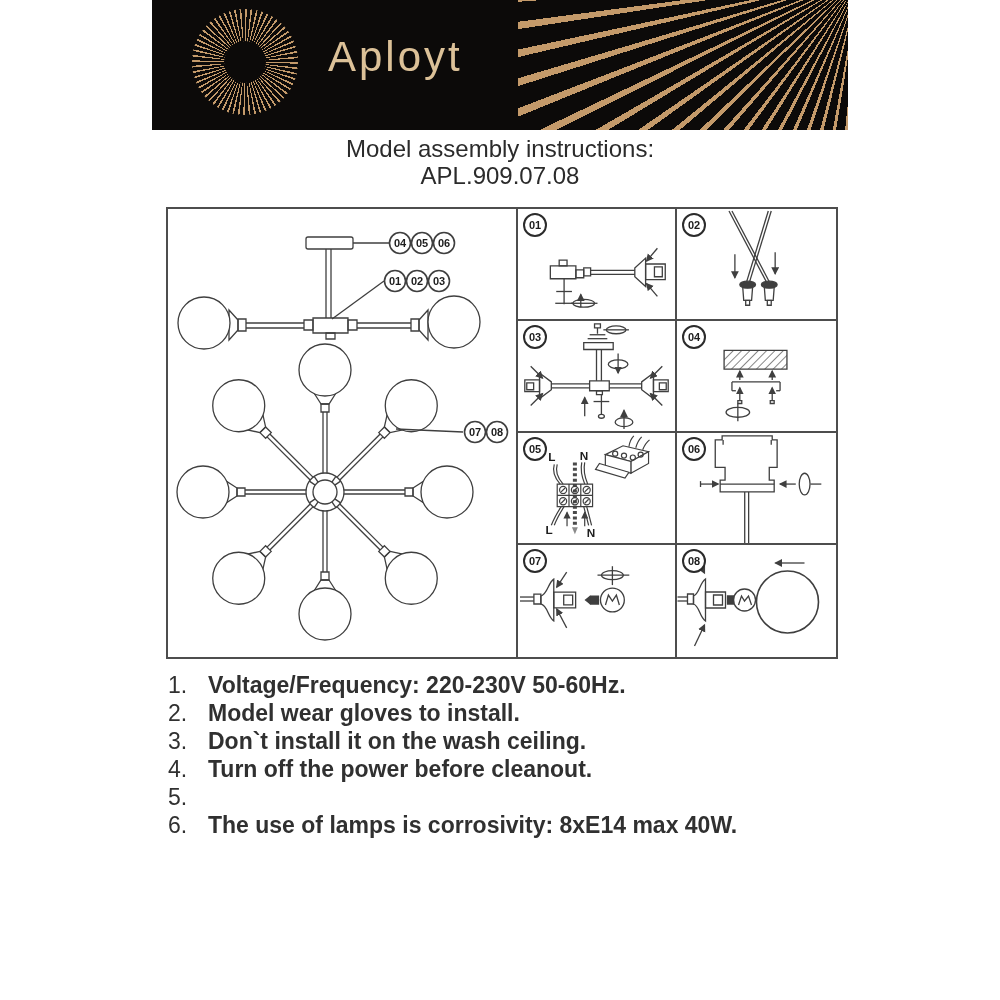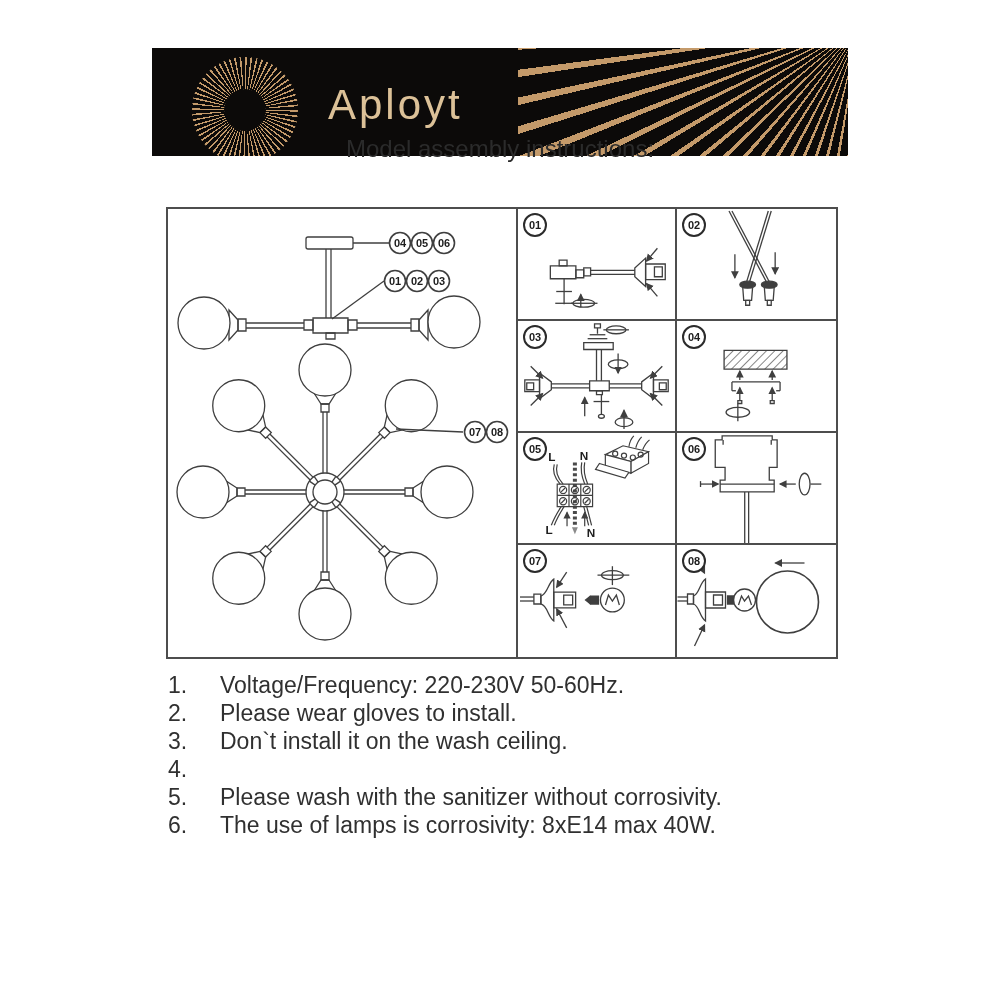--- a/index.html
+++ b/index.html
@@ -2,22 +2,22 @@
 <html><head>
 <meta charset="utf-8">
 <style>
   html,body{margin:0;padding:0;}
   body{
     width:1000px;height:1000px;background:#ffffff;position:relative;
     font-family:"Liberation Sans", sans-serif;color:#2d2d2d;overflow:hidden;
   }
   
   .banner{
-    position:absolute;left:152px;top:0;width:696px;height:108px;
-    background:#0c0a09;overflow:hidden;margin-top:48px;
+    position:absolute;left:152px;top:0;width:696px;height:130px;
+    background:#0c0a09;overflow:hidden;
   }
   .burst{
     position:absolute;left:40px;top:9px;width:106px;height:106px;border-radius:50%;
     background:repeating-conic-gradient(#c49a6a 0deg 1.9deg,#0c0a09 1.9deg 6deg);
   }
   .burst::after{
     content:"";position:absolute;left:50%;top:50%;width:42px;height:42px;
     transform:translate(-50%,-50%);border-radius:50%;background:#0c0a09;
   }
   .brand{
@@ -51,37 +51,38 @@
   .badge{
     position:absolute;left:5px;top:4px;width:20px;height:20px;border-radius:50%;
     border:2px solid #2b2b2b;background:#fff;z-index:2;
     display:flex;align-items:center;justify-content:center;
     font-size:11px;font-weight:bold;color:#1d1d1d;letter-spacing:0;
   }
   
   .notes{position:absolute;left:168px;top:671px;width:680px;}
   .note-row{display:flex;font-size:23px;line-height:28px;color:#303030;}
   .note-num{width:32px;text-align:left;flex:0 0 32px;}
-  .note-text{margin-left:20px;}
+  .note-text{margin-left:8px;font-weight:bold;}
   
   svg line,svg path,svg rect,svg circle,svg ellipse,svg polyline{vector-effect:non-scaling-stroke;}
   .callout-label{font-size:11px;font-weight:bold;fill:#1d1d1d;}
   .wire-label{font-size:12px;font-weight:bold;fill:#1d1d1d;}
 </style>
 </head>
 <body>
 
 <div class="banner">
   <div class="burst"></div>
   <div class="brand">Aployt</div>
   <div class="rays"></div>
 </div>
 
 <div class="title-block">
   <div class="title-line">Model assembly instructions:</div>
+  <div class="title-line">APL.909.07.08</div>
 </div>
 
 <div class="figure">
 
   <div class="main-box">
     <svg width="348" height="448" viewBox="0 0 348 448" fill="none" stroke="#3f3f3f" stroke-width="1.3">
 
       <g>
         <rect x="138" y="28" width="47" height="12" rx="2"></rect>
         <line x1="158" y1="40" x2="158" y2="109"></line>
@@ -454,30 +455,30 @@
   </div>
 </div>
 
 <div class="notes">
   <div class="note-row">
     <span class="note-num">1.</span>
     <span class="note-text">Voltage/Frequency: 220-230V 50-60Hz.</span>
   </div>
   <div class="note-row">
     <span class="note-num">2.</span>
-    <span class="note-text">Please wear gloves to install.</span>
+    <span class="note-text">Model wear gloves to install.</span>
   </div>
   <div class="note-row">
     <span class="note-num">3.</span>
     <span class="note-text">Don`t install it on the wash ceiling.</span>
   </div>
   <div class="note-row">
     <span class="note-num">4.</span>
+    <span class="note-text">Turn off the power before cleanout.</span>
   </div>
   <div class="note-row">
     <span class="note-num">5.</span>
-    <span class="note-text">Please wash with the sanitizer without corrosivity.</span>
   </div>
   <div class="note-row">
     <span class="note-num">6.</span>
     <span class="note-text">The use of lamps is corrosivity: 8xE14 max 40W.</span>
   </div>
 </div>
 
 </body></html>

